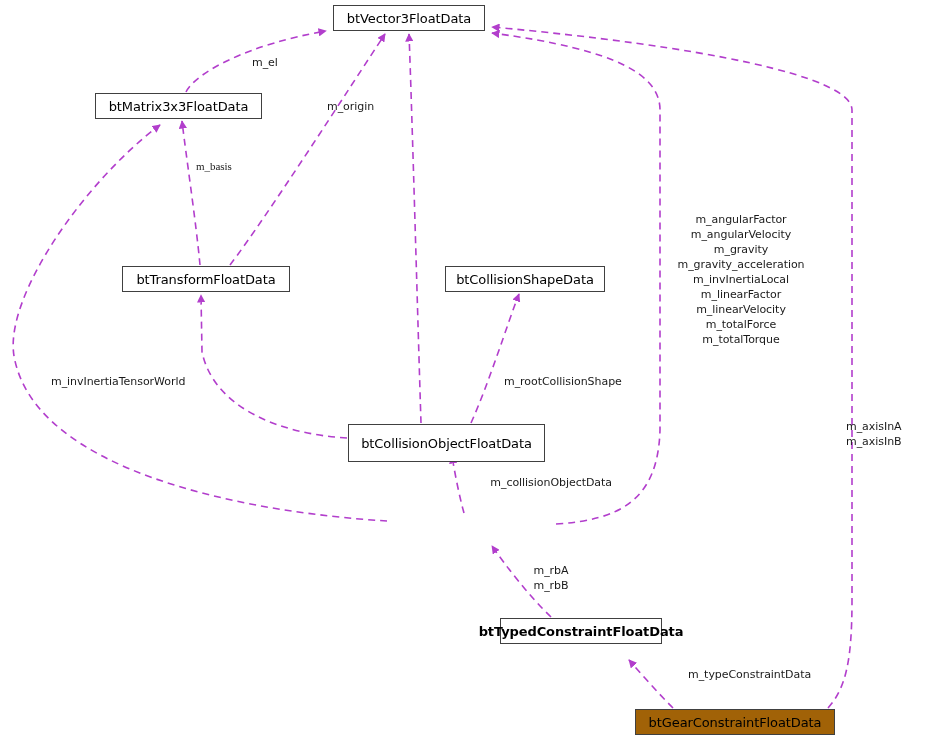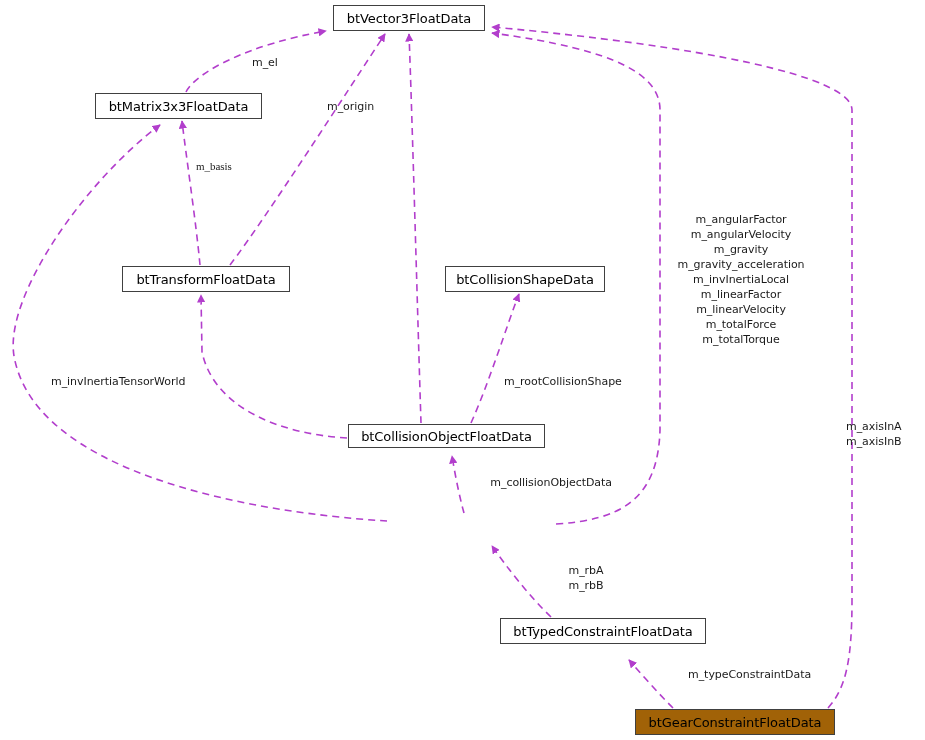--- a/index.html
+++ b/index.html
@@ -99,26 +99,26 @@
   </div>
 
   <div class="node" style="left:445px; top:266px; width:160px; height:26px;">
     <span>btCollisionShapeData</span>
   </div>
 
   <div class="node" style="left:122px; top:266px; width:168px; height:26px;">
     <span>btTransformFloatData</span>
   </div>
 
-  <div class="node" style="left:348px; top:424px; width:197px; height:24px;">
+  <div class="node" style="left:348px; top:424px; width:197px; height:38px;">
     <span>btCollisionObjectFloatData</span>
   </div>
 
 
-  <div class="node" style="left:500px; top:618px; width:206px; height:26px;">
+  <div class="node" style="left:500px; top:618px; width:162px; height:26px;font-weight:bold;">
     <span>btTypedConstraintFloatData</span>
   </div>
 
   <div class="node highlight" style="left:635px; top:709px; width:200px; height:26px;">
     <span>btGearConstraintFloatData</span>
   </div>
 
   <div class="edge-label left" style="left:252px; top:55px; width:80px;">m_el</div>
 
   <div class="edge-label left" style="left:327px; top:99px; width:100px;">m_origin</div>
@@ -136,21 +136,21 @@
 m_totalForce
 m_totalTorque</div>
 
   <div class="edge-label left" style="left:33px; top:374px; width:172px;margin-left:18px;">m_invInertiaTensorWorld</div>
 
 
   <div class="edge-label left" style="left:504px; top:374px; width:150px;">m_rootCollisionShape</div>
 
   <div class="edge-label left" style="left:462px; top:475px; width:150px;text-align:right;">m_collisionObjectData</div>
 
-  <div class="edge-label center" style="left:555px; top:563px; width:62px;">m_rbA
+  <div class="edge-label center" style="left:520px; top:563px; width:62px;">m_rbA
 m_rbB</div>
 
   <div class="edge-label left" style="left:688px; top:667px; width:150px;">m_typeConstraintData</div>
 
   <div class="edge-label left" style="left:846px; top:419px; width:85px;">m_axisInA
 m_axisInB</div>
 
 </div>
 
 </body></html>

